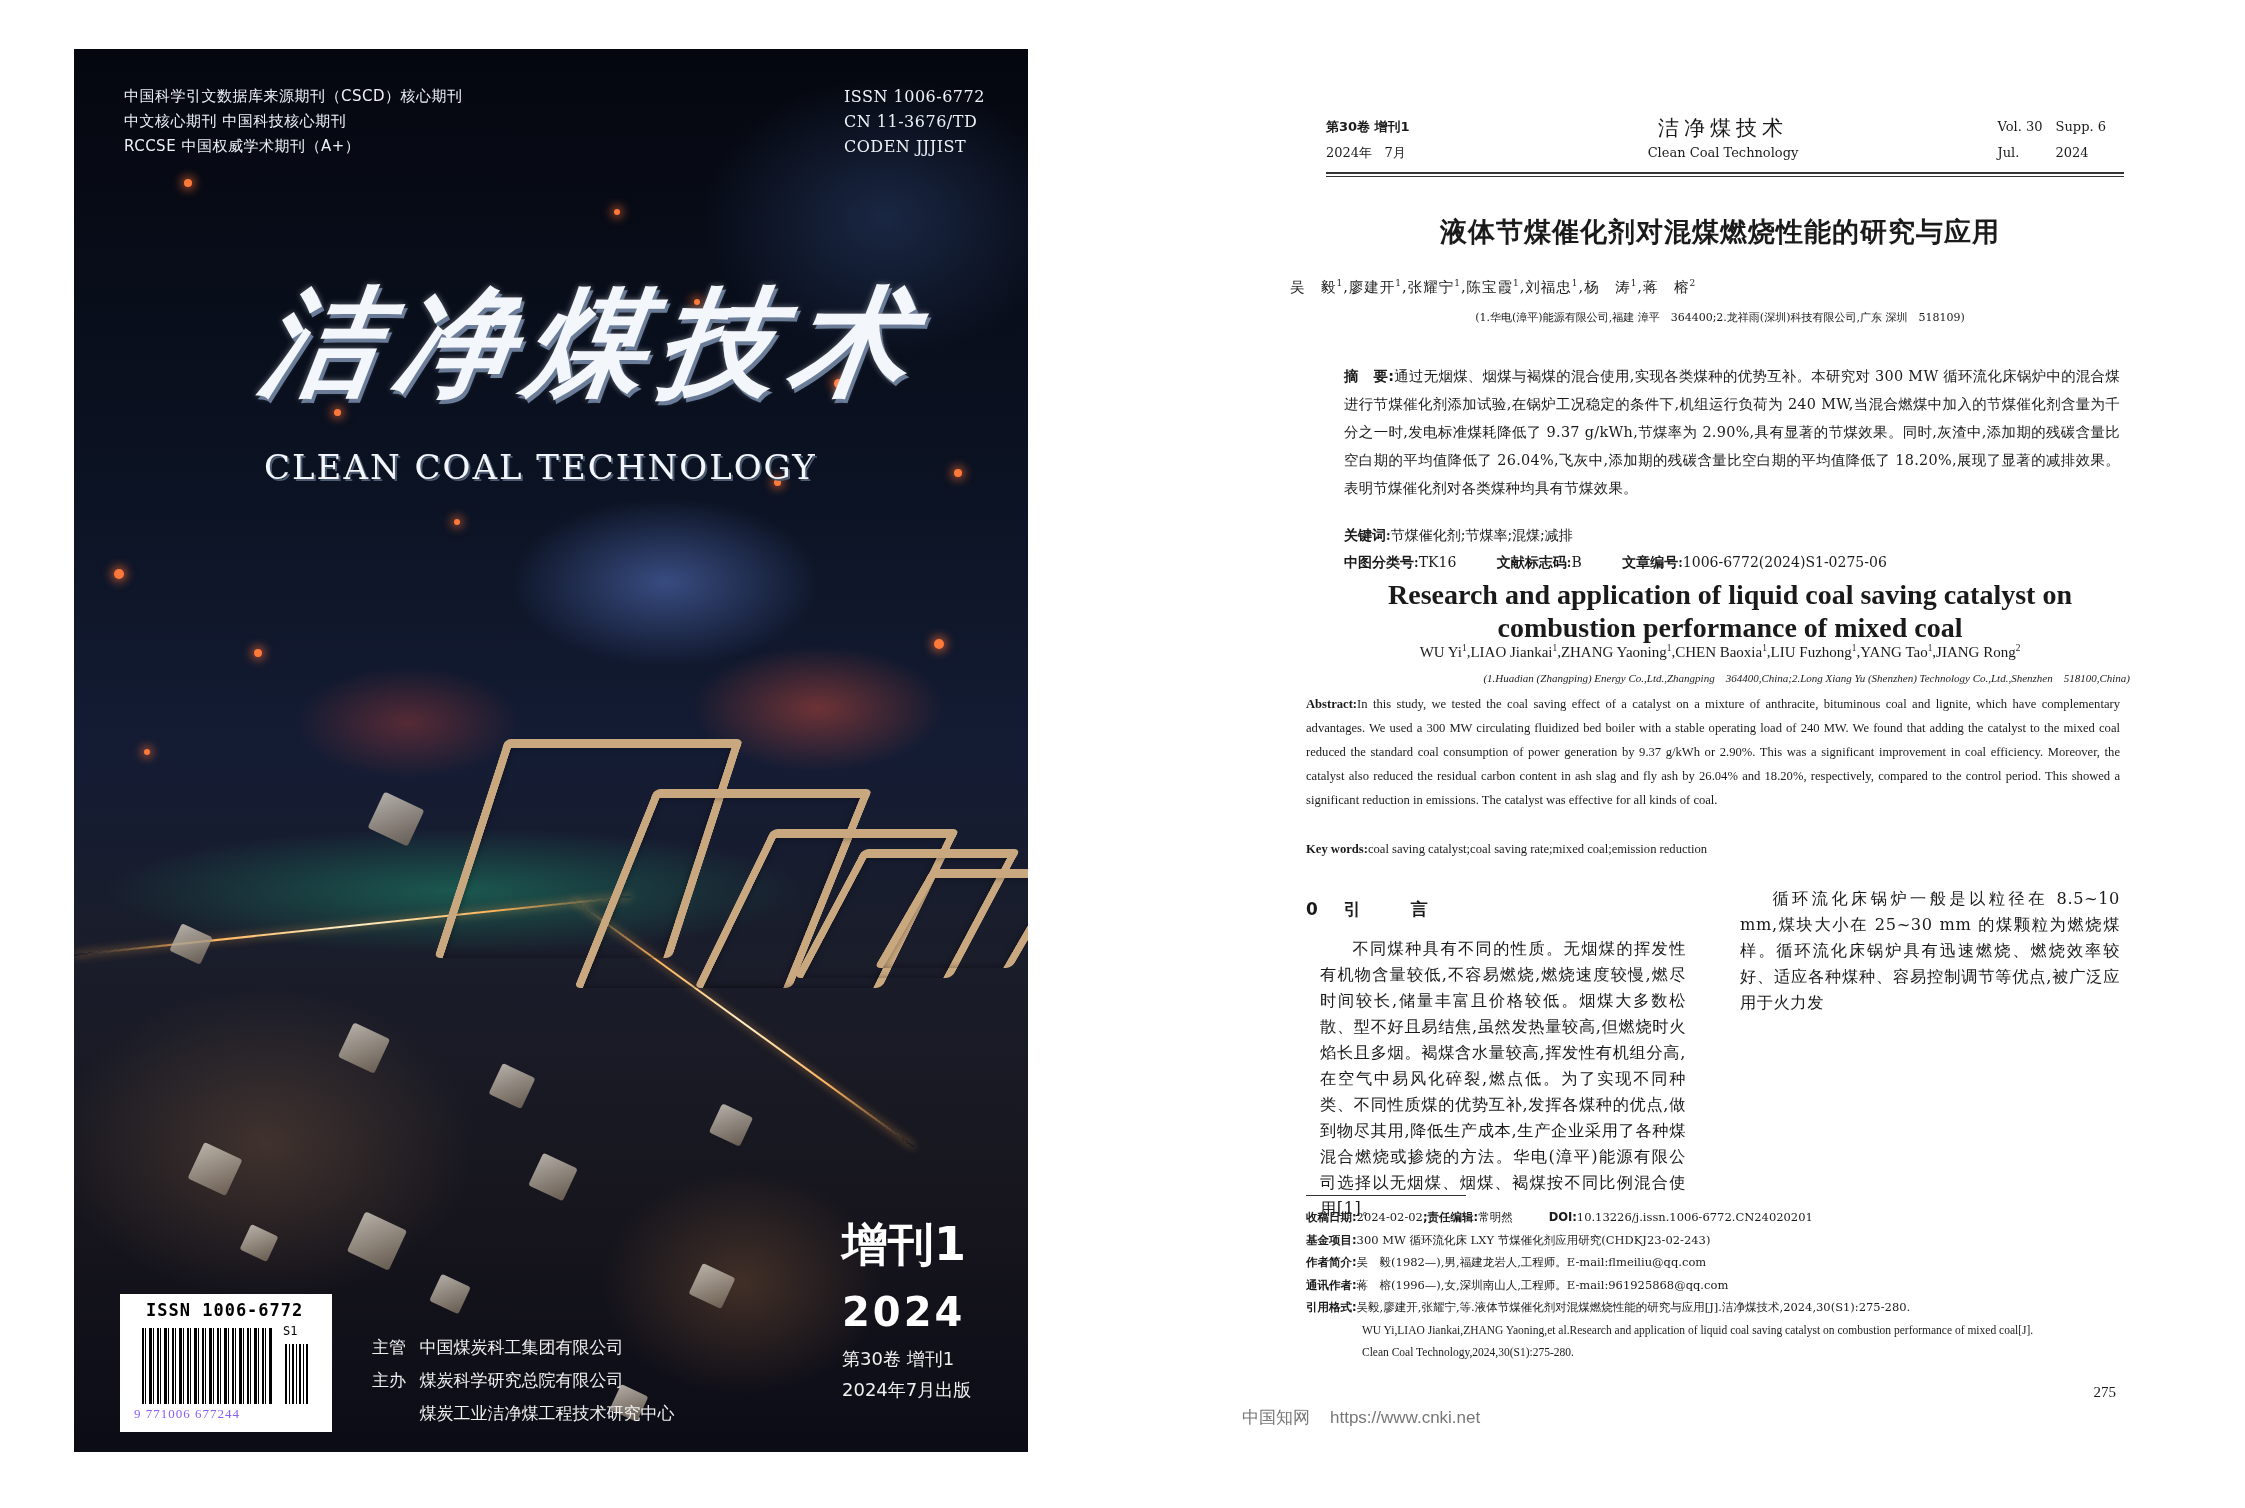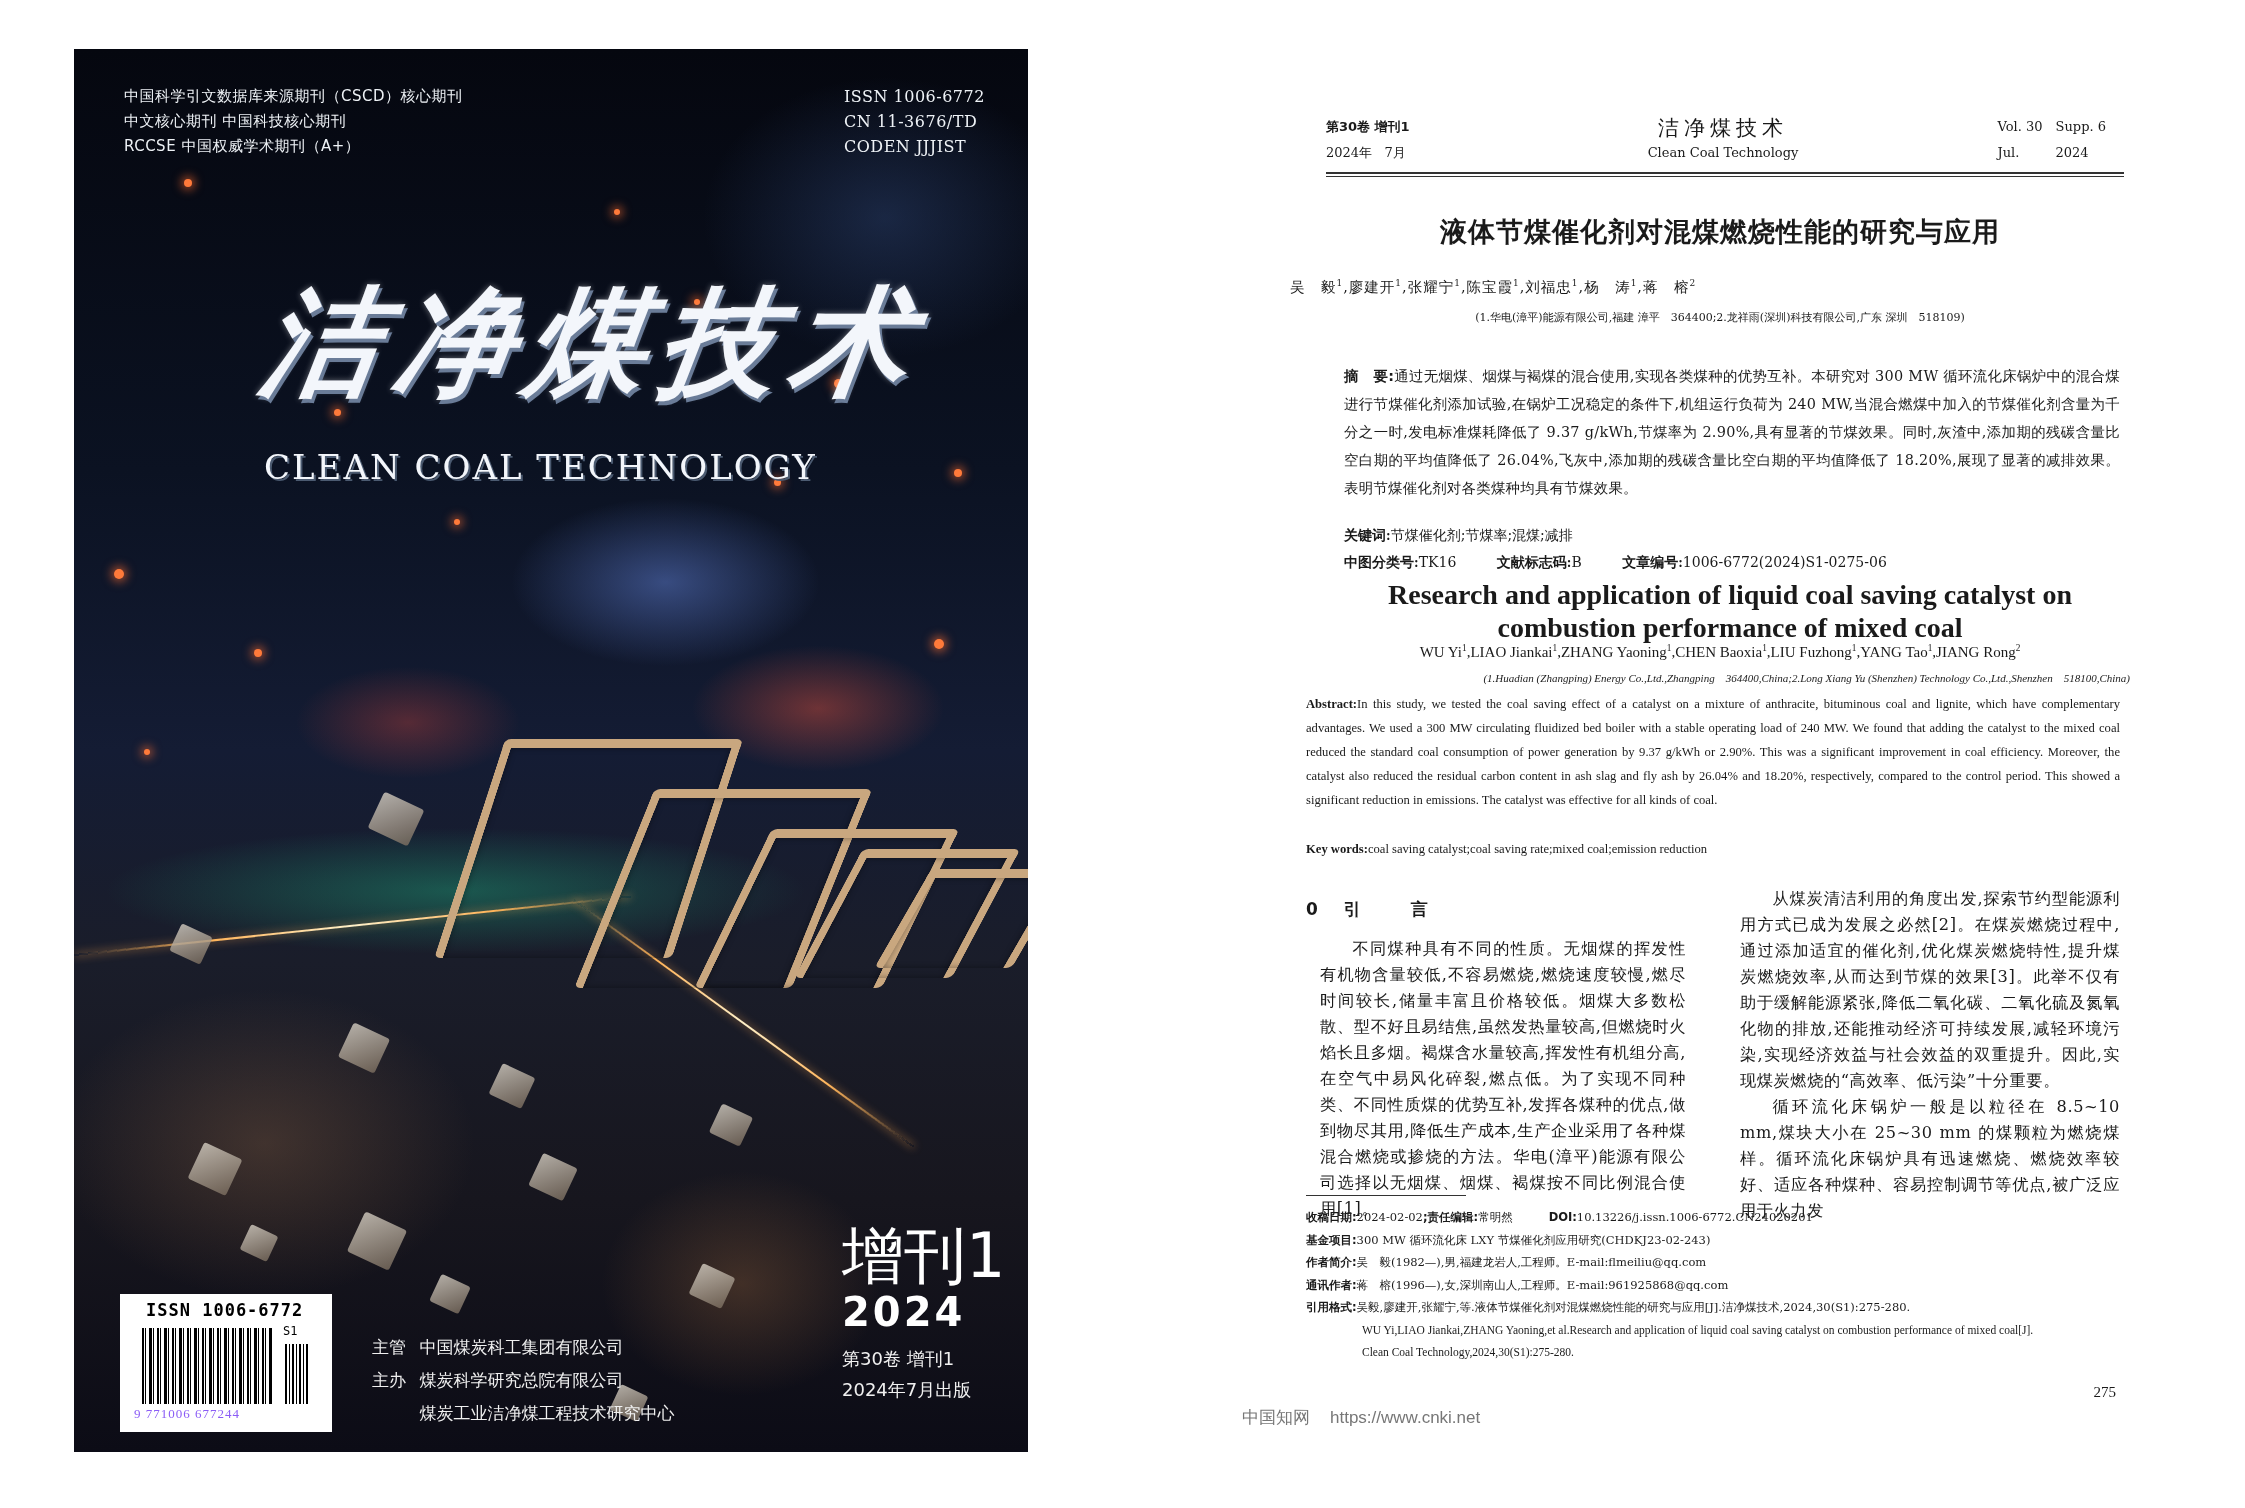--- a/index.html
+++ b/index.html
@@ -19,21 +19,21 @@
       linear-gradient(180deg, #05070f 0%, #0b1222 30%, #141c34 50%, #1a1d2a 65%, #17161e 82%, #0c0c16 100%);
   }
   .spark { position:absolute; border-radius:50%; background:#ff7a3a; box-shadow:0 0 10px 3px rgba(255,110,50,0.6); }
   .streak { position:absolute; height:2px; background:linear-gradient(90deg, transparent, #ffb45a, #fff0c8, #ffb45a, transparent); transform-origin:left center; box-shadow:0 0 8px rgba(255,170,80,0.8);}
   .cube { position:absolute; background:linear-gradient(135deg,#d9d2c6,#7b6d5e); opacity:0.8; transform:rotate(25deg); border-radius:3px;}
   .arch { position:absolute; border:9px solid #c9a77f; border-bottom:none; border-radius:6px; transform-origin:bottom center; box-shadow: inset 0 0 6px rgba(0,0,0,0.4); }
   .cover-small { position:absolute; color:#eef2f6; font-family:"DejaVu Sans", sans-serif; font-size:15px; line-height:25px; letter-spacing:0.5px; }
   .cover-title-cn { position:absolute; left:190px; top:215px; color:#f3f6fb; font-family:"DejaVu Serif", serif; font-weight:bold;
     font-size:118px; letter-spacing:14px; font-style:italic; text-shadow:3px 4px 0 #6a7c98, 0 0 6px rgba(255,255,255,0.4); transform:skewX(-8deg); white-space:nowrap;}
   .cover-title-en { position:absolute; left:190px; top:398px; color:#f3f6fb; font-family:"DejaVu Serif", serif; font-size:34px; letter-spacing:2px; text-shadow:2px 2px 0 #4b5a70; white-space:nowrap; }
-  .cover-supp { position:absolute; left:768px; top:1165px; color:#fff; font-family:"DejaVu Sans", sans-serif; font-weight:normal; font-size:62px; }
+  .cover-supp { position:absolute; left:768px; top:1165px; color:#fff; font-family:"DejaVu Sans", sans-serif; font-weight:bold; font-size:46px; }
   .cover-year { position:absolute; left:768px; top:1240px; color:#fff; font-family:"DejaVu Sans", sans-serif; font-weight:bold; font-size:40px; letter-spacing:3px; }
   .cover-issue { position:absolute; left:768px; top:1294px; color:#f0f0f0; font-family:"DejaVu Sans", sans-serif; font-size:18px; line-height:31px; }
   .barcode-box { position:absolute; left:46px; top:1245px; width:212px; height:138px; background:#fff; }
   .barcode-issn { position:absolute; left:26px; top:6px; font-family:"DejaVu Sans Mono", monospace; font-size:17px; font-weight:bold; color:#000; letter-spacing:1px;}
   .barcode-bars { position:absolute; left:22px; top:34px; width:130px; height:76px;
     background:repeating-linear-gradient(90deg,#000 0 2px,#fff 2px 3px,#000 3px 4px,#fff 4px 7px,#000 7px 10px,#fff 10px 11px,#000 11px 12px,#fff 12px 15px); }
   .barcode-addon { position:absolute; left:165px; top:50px; width:24px; height:60px;
     background:repeating-linear-gradient(90deg,#000 0 2px,#fff 2px 4px,#000 4px 5px,#fff 5px 7px); }
   .barcode-num { position:absolute; left:14px; top:112px; font-family:Liberation Serif, serif; font-size:13px; color:#8b5cf6; letter-spacing:1px;}
   .barcode-addnum { position:absolute; left:163px; top:30px; font-family:"DejaVu Sans Mono", monospace; font-size:12px; color:#000;}
@@ -220,21 +220,20 @@
   </div>
 
   <div class="sec-head">
     <span class="num">0</span><span class="t1">引</span><span>言</span>
   </div>
 
   <div class="col col-left">
     <p>不同煤种具有不同的性质。无烟煤的挥发性有机物含量较低,不容易燃烧,燃烧速度较慢,燃尽时间较长,储量丰富且价格较低。烟煤大多数松散、型不好且易结焦,虽然发热量较高,但燃烧时火焰长且多烟。褐煤含水量较高,挥发性有机组分高,在空气中易风化碎裂,燃点低。为了实现不同种类、不同性质煤的优势互补,发挥各煤种的优点,做到物尽其用,降低生产成本,生产企业采用了各种煤混合燃烧或掺烧的方法。华电(漳平)能源有限公司选择以无烟煤、烟煤、褐煤按不同比例混合使用[1]。</p>
   </div>
   <div class="col col-right">
-    <p>从煤炭清洁利用的角度出发,探索节约型能源利用方式已成为发展之必然[2]。在煤炭燃烧过程中,通过添加适宜的催化剂,优化煤炭燃烧特性,提升煤炭燃烧效率,从而达到节煤的效果[3]。此举不仅有助于缓解能源紧张,降低二氧化碳、二氧化硫及氮氧化物的排放,还能推动经济可持续发展,减轻环境污染,实现经济效益与社会效益的双重提升。因此,实现煤炭燃烧的“高效率、低污染”十分重要。</p>
     <p>循环流化床锅炉一般是以粒径在 8.5~10 mm,煤块大小在 25~30 mm 的煤颗粒为燃烧煤样。循环流化床锅炉具有迅速燃烧、燃烧效率较好、适应各种煤种、容易控制调节等优点,被广泛应用于火力发</p>
   </div>
 
   <div class="fn-rule"></div>
 
   <div class="meta">
     <div class="row"><span class="lbl">收稿日期:</span><span>2024-02-02</span><span class="lbl">;责任编辑:</span><span>常明然</span><span class="doi-lbl">DOI:</span><span>10.13226/j.issn.1006-6772.CN24020201</span></div>
     <div class="row"><span class="lbl">基金项目:</span><span>300 MW 循环流化床 LXY 节煤催化剂应用研究(CHDKJ23-02-243)</span></div>
     <div class="row"><span class="lbl">作者简介:</span><span>吴　毅(1982—),男,福建龙岩人,工程师。E-mail:flmeiliu@qq.com</span></div>
     <div class="row"><span class="lbl">通讯作者:</span><span>蒋　榕(1996—),女,深圳南山人,工程师。E-mail:961925868@qq.com</span></div>

